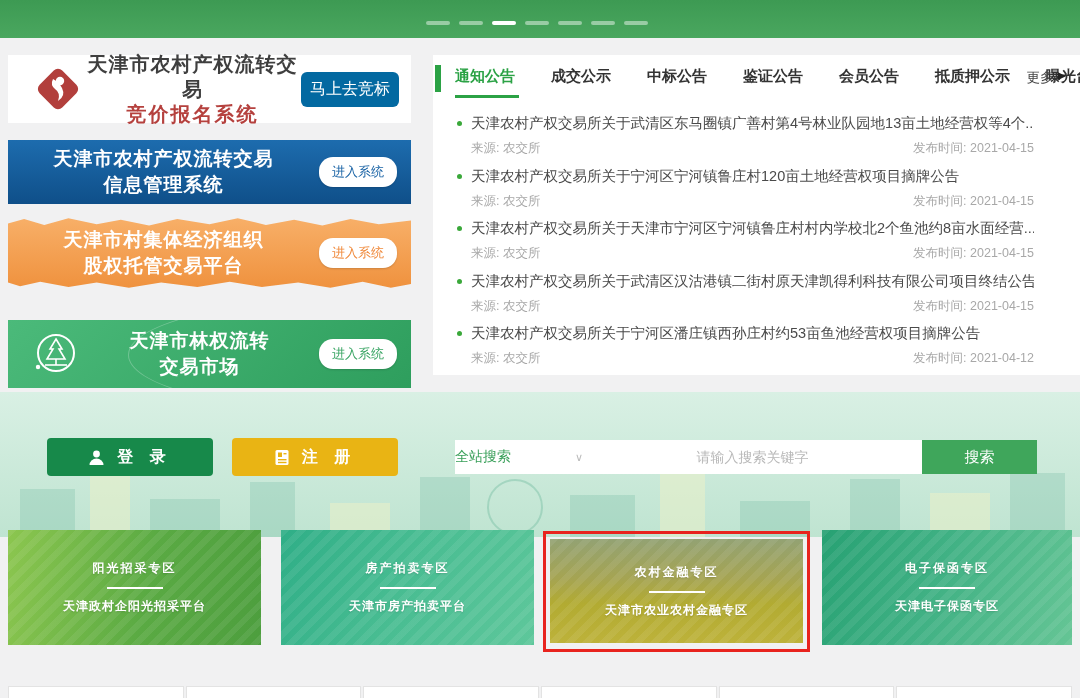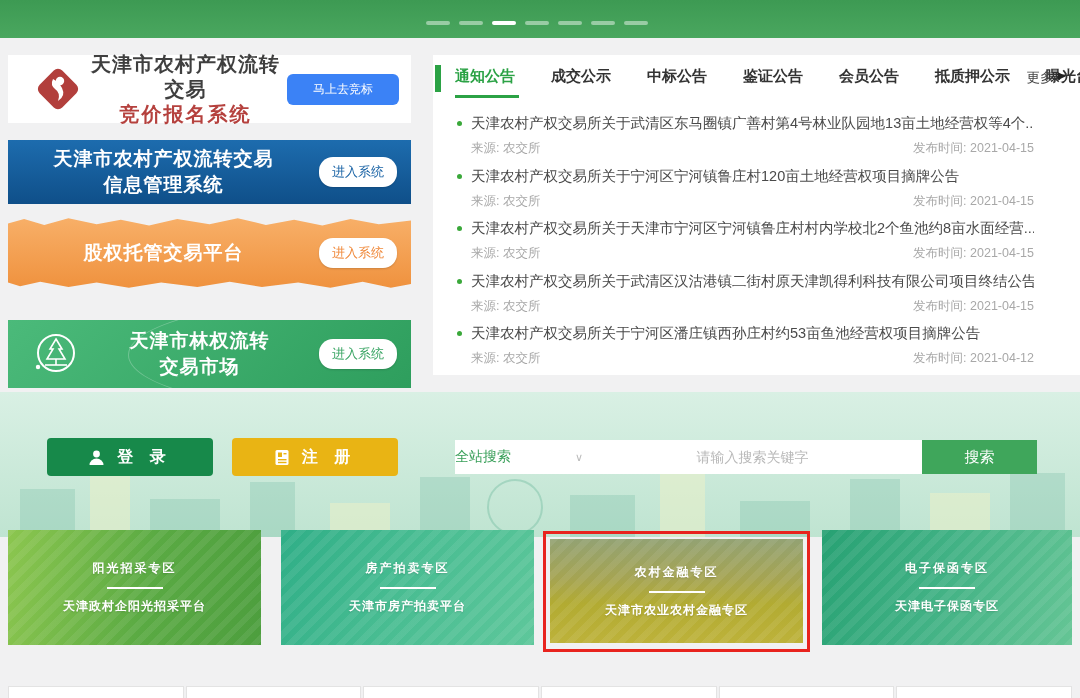--- a/index.html
+++ b/index.html
@@ -14,22 +14,22 @@
   .dot { width:24px; height:4px; border-radius:2px; background:rgba(255,255,255,0.45); cursor:pointer; }
   .dot.active { background:#ffffff; }
 
   
   .logo-card { position:absolute; left:8px; top:55px; width:403px; height:68px; background:#fff;
                display:flex; align-items:center; }
   .logo-svg { margin-left:24px; }
   .logo-text { flex:1; text-align:center; line-height:1.25; }
   .logo-title { font-size:20px; font-weight:bold; color:#3f3f3f; letter-spacing:1px; }
   .logo-sub { font-size:20px; font-weight:bold; color:#b5413e; letter-spacing:2px; }
-  .bid-btn { margin-right:12px; background:#3b82f6; color:#fff; font-size:12px; border:none;
-             border-radius:6px; padding:7px 26px; cursor:pointer; white-space:nowrap; }
+  .bid-btn { margin-right:12px; background:#0369a1; color:#fff; font-size:16px; border:none;
+             border-radius:6px; padding:7px 9px; cursor:pointer; white-space:nowrap; }
 
   .side-banner { position:absolute; left:8px; width:403px; display:flex; align-items:center; color:#fff; }
   .side-banner .lines { flex:1; text-align:center; font-size:19px; font-weight:bold; line-height:1.35;
                         letter-spacing:1px; }
   .enter-btn { margin-right:14px; background:#fff; font-size:13px; border:none; border-radius:14px;
                padding:6px 13px; cursor:pointer; white-space:nowrap; box-shadow:0 1px 2px rgba(0,0,0,0.15); }
   .banner-blue { top:140px; height:64px; background:linear-gradient(180deg,#1d6cae,#0f4f89); }
   .banner-blue .enter-btn { color:#1a63a5; }
   .banner-orange { top:216px; height:74px; background:linear-gradient(180deg,#f8b069,#ef913d);
     clip-path:polygon(0% 10%,4% 4%,9% 12%,15% 3%,22% 11%,28% 5%,35% 13%,42% 4%,50% 11%,57% 3%,64% 12%,
@@ -138,20 +138,21 @@
   <div class="side-banner banner-blue">
     <div class="lines">
       <div>天津市农村产权流转交易</div>
       <div>信息管理系统</div>
     </div>
     <button class="enter-btn">进入系统</button>
   </div>
 
   <div class="side-banner banner-orange">
     <div class="lines">
+      <div>天津市村集体经济组织</div>
       <div>股权托管交易平台</div>
     </div>
     <button class="enter-btn">进入系统</button>
   </div>
 
   <div class="side-banner banner-green">
     <div class="deco-ellipse"></div>
     <svg class="tree-badge" width="50" height="50" viewBox="0 0 50 50">
       <circle cx="26" cy="24" r="18" fill="none" stroke="#fff" stroke-width="2"></circle>
       <path d="M26 10 L32 20 L29 20 L35 30 L17 30 L23 20 L20 20 Z" fill="none" stroke="#fff" stroke-width="1.6"></path>

